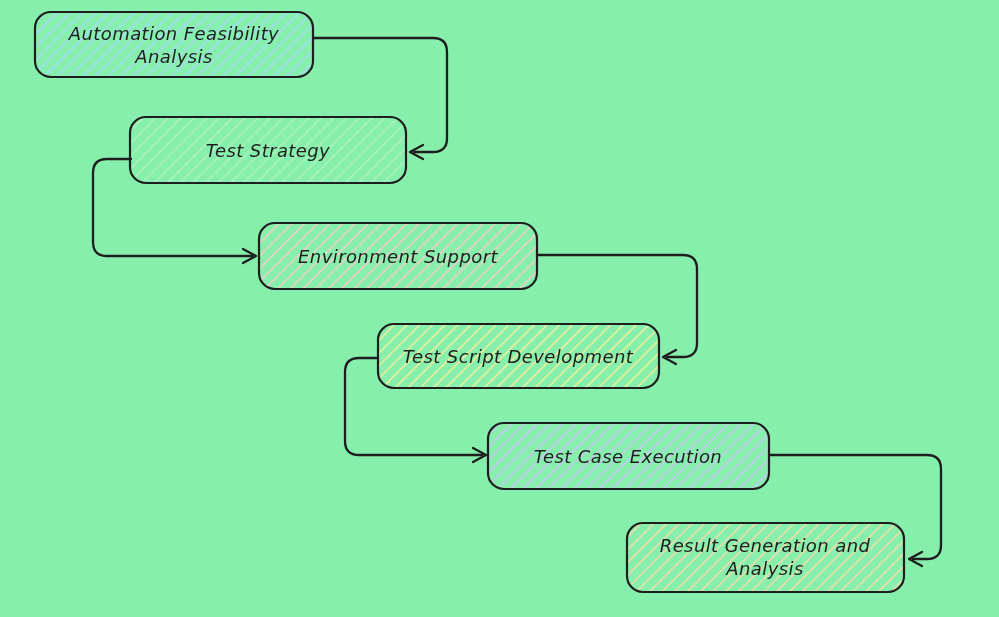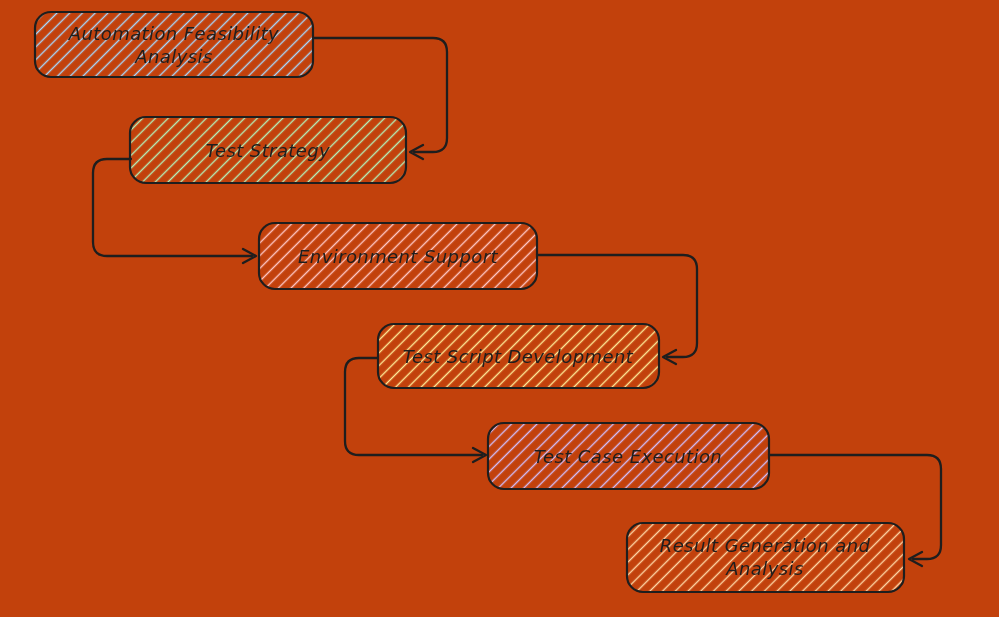--- a/index.html
+++ b/index.html
@@ -7,21 +7,21 @@
     padding: 0;
     width: 999px;
     height: 617px;
     background: #ffffff;
     overflow: hidden;
   }
   .diagram-wrap {
     position: relative;
     width: 999px;
     height: 617px;
-    background: #c2410c;
+    background: #86efac;
   }
   svg { display: block; }
   .node-box {
     stroke-width: 2.2;
   }
   .node-label {
     font-family: "DejaVu Sans", sans-serif;
     font-style: italic;
     font-size: 18px;
     letter-spacing: 0.4px;

